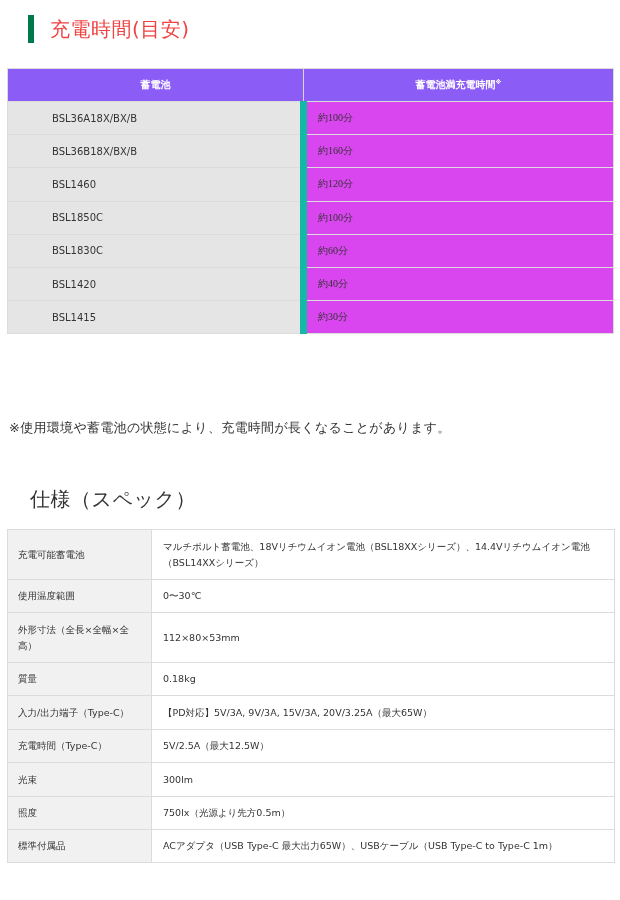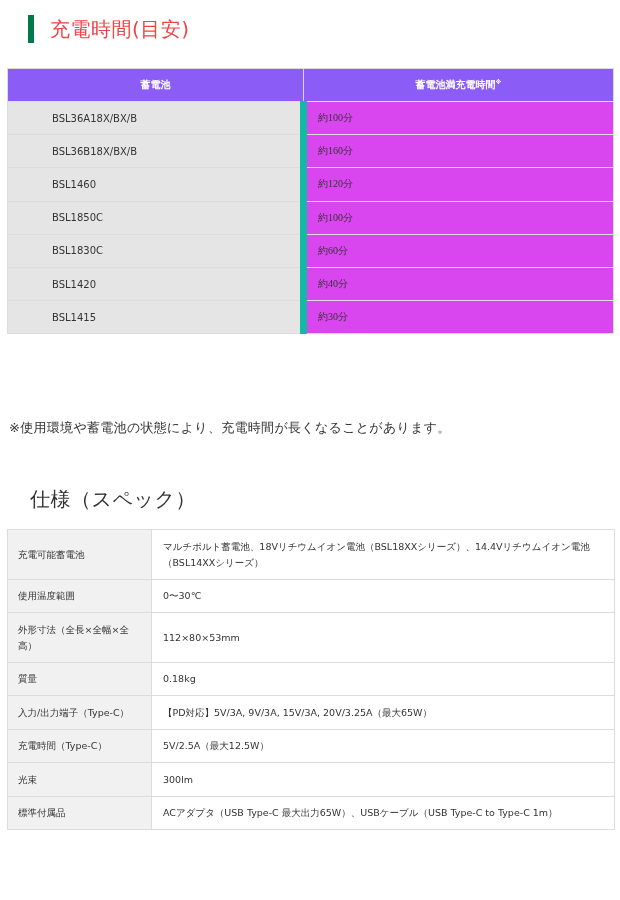--- a/index.html
+++ b/index.html
@@ -144,17 +144,21 @@
     </tr>
     <tr style="height:33px">
       <td class="label">充電時間（Type-C）</td>
       <td class="value">5V/2.5A（最大12.5W）</td>
     </tr>
     <tr style="height:34px">
       <td class="label">光束</td>
       <td class="value">300lm</td>
     </tr>
     <tr style="height:33px">
+      <td class="label">照度</td>
+      <td class="value">750lx（光源より先方0.5m）</td>
+    </tr>
+    <tr style="height:33px">
       <td class="label">標準付属品</td>
       <td class="value">ACアダプタ（USB Type-C 最大出力65W）、USBケーブル（USB Type-C to Type-C 1m）</td>
     </tr>
   </tbody>
 </table>
 
 </body></html>

